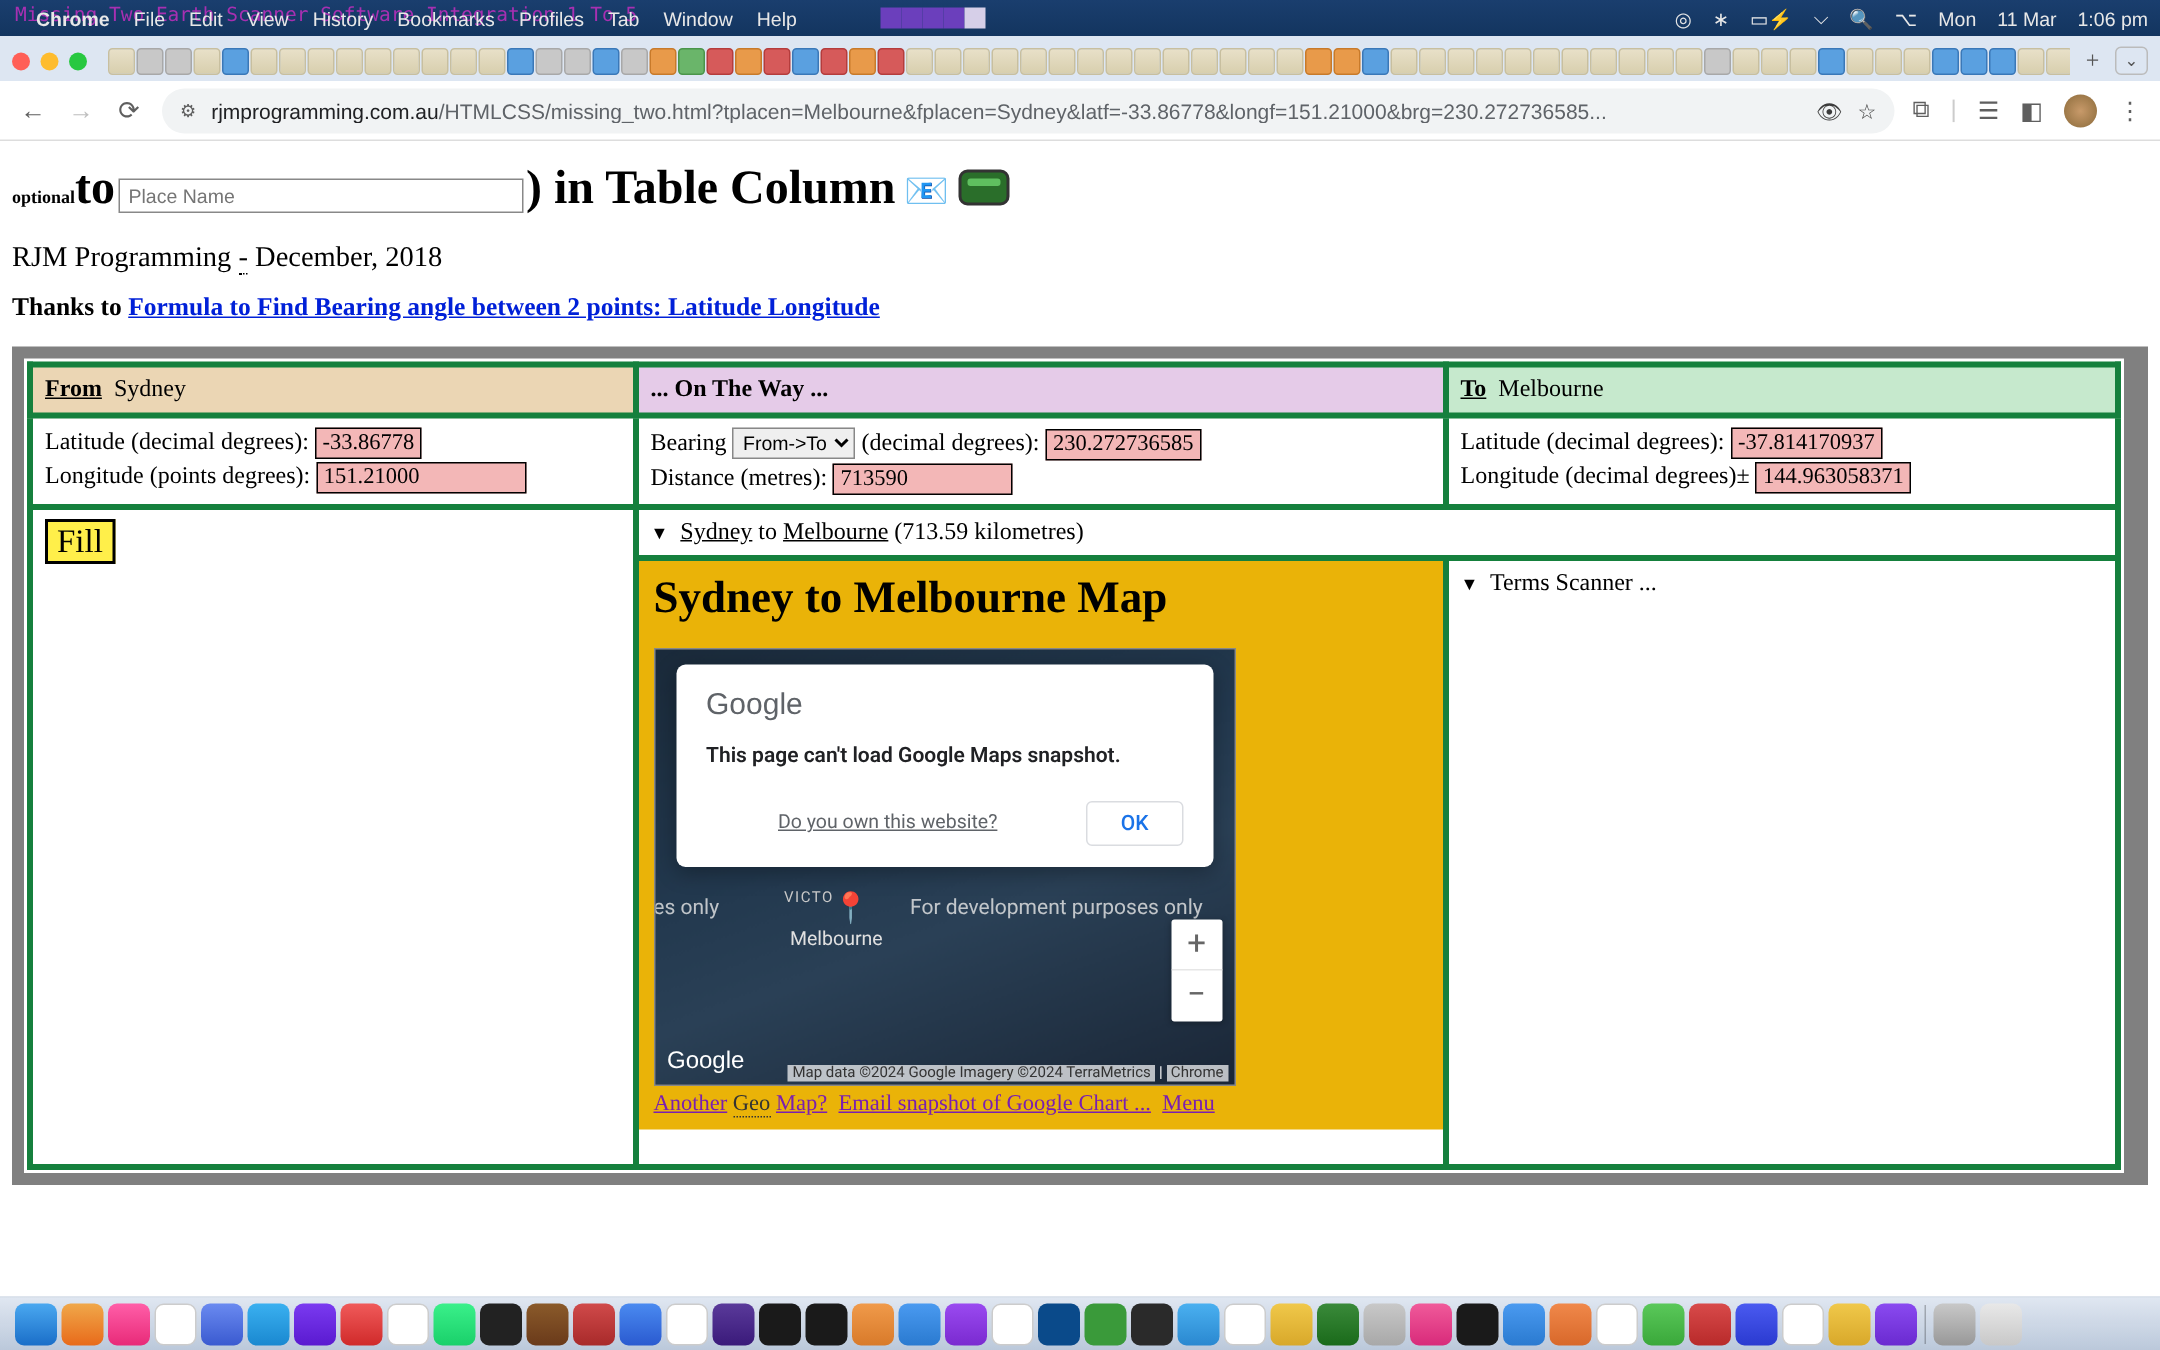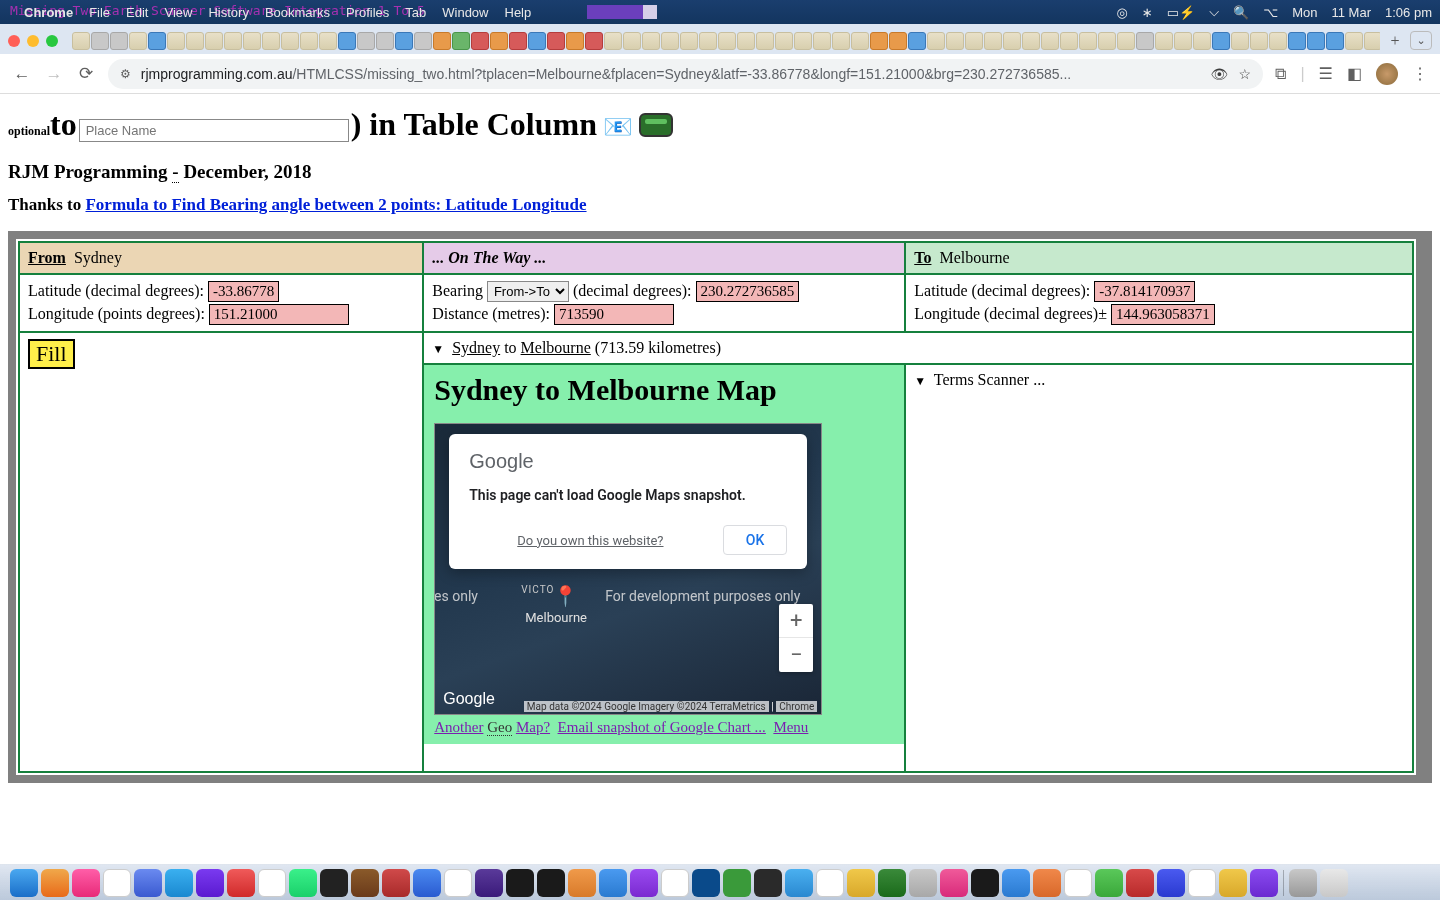--- a/index.html
+++ b/index.html
@@ -121,40 +121,40 @@
     .emoji-box { font-size:24px; margin-left:6px; display:inline-flex; gap:6px; }
     .emoji-box .green-chip {
       display:inline-block; width:34px; height:24px; background:#2a6e2a;
       border:2px solid #333; border-radius:6px; position:relative;
     }
     .emoji-box .green-chip::after {
       content:""; position:absolute; top:4px; left:4px; right:4px; height:5px;
       background:#5fbf5f; border-radius:2px;
     }
 
-    h3.sub1 { font-size: 19px; font-weight:bold; margin: 18px 0 12px 0; }
+    h3.sub1 { font-size: 19px; font-weight:normal; margin: 18px 0 12px 0; }
     h3.sub1 .dash { border-bottom: 1px dotted #000; }
     h3.sub2 { font-size: 17px; font-weight:bold; margin: 10px 0 16px 0; }
     h3.sub2 a { color: #0020d8; text-decoration: underline; }
 
     
     .outer {
       border: 8px solid #808080;
       border-right-width: 16px;
       padding: 2px;
     }
     table.main { width:100%; border-collapse: collapse; }
     table.main > tbody > tr > td {
-      border: 2px solid #15803d;
+      border: 4px solid #15803d;
       vertical-align: top;
       padding: 6px 8px;
     }
     tr.headrow td { padding: 5px 8px; }
     .hdr-from { background:#ebd6b4; }
-    .hdr-mid  { background:#e5cbe8;font-style:italic; }
+    .hdr-mid  { background:#e5cbe8; }
     .hdr-to   { background:#c6e9cd; }
     .hdr-label { font-weight:bold; text-decoration: underline; font-size:16px; }
     .hdr-place { font-size:16px; }
 
     .datarow td { font-size:16px; background:#fff; }
     .fld-label { display:inline-block; }
     .valbox {
       display:inline-block; border:1px solid #000; background:#f3b7b7;
       padding: 1px 4px; font-size:15px; min-width:60px;
     }
@@ -169,21 +169,21 @@
       display:inline-block; background:#ffef4a; border:2px solid #000;
       font-size: 22px; font-weight:400; padding: 0 6px; cursor:pointer;
     }
 
     .btm-mid { padding: 4px 6px 0 6px; }
     .summary-line { font-size:16px; margin-bottom:4px; }
     .summary-line .tri { font-size:12px; margin-right:4px; }
     .summary-line a { color:#000; text-decoration: underline; }
 
     .map-panel {
-      background:#86efac; padding: 6px 8px 8px 8px; width: 480px;
+      background:#eab308; padding: 6px 8px 8px 8px; width: 536px;
     }
     .map-title { font-size:30px; font-weight:bold; font-family:"Times New Roman",serif; margin:2px 0 16px 2px; }
     .map-box {
       width: 388px; height: 292px; margin-left:2px; position:relative;
       background: linear-gradient(160deg,#1a2a3a 0%, #22384e 40%, #2a4056 60%, #1a2636 100%);
       border:1px solid #888; overflow:hidden;
       font-family: Roboto, Arial, sans-serif;
     }
     .dialog {
       position:absolute; top:10px; left:14px; right:14px;

